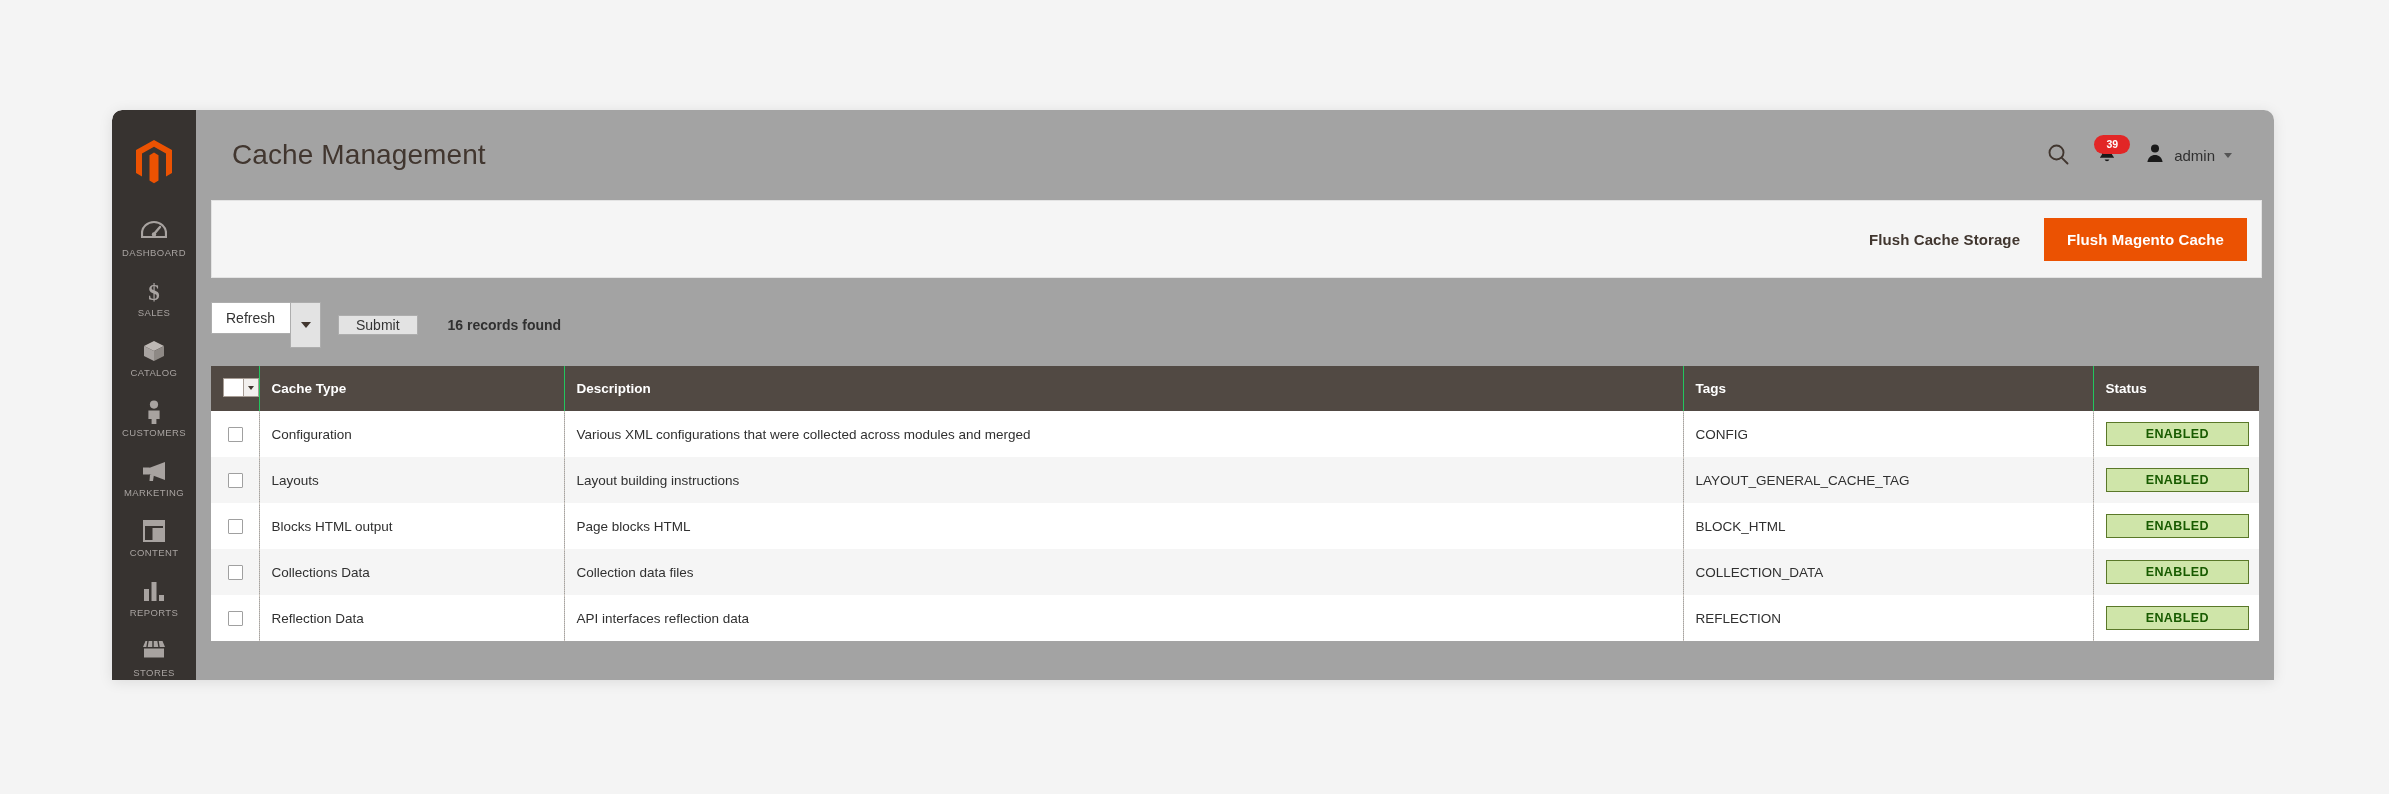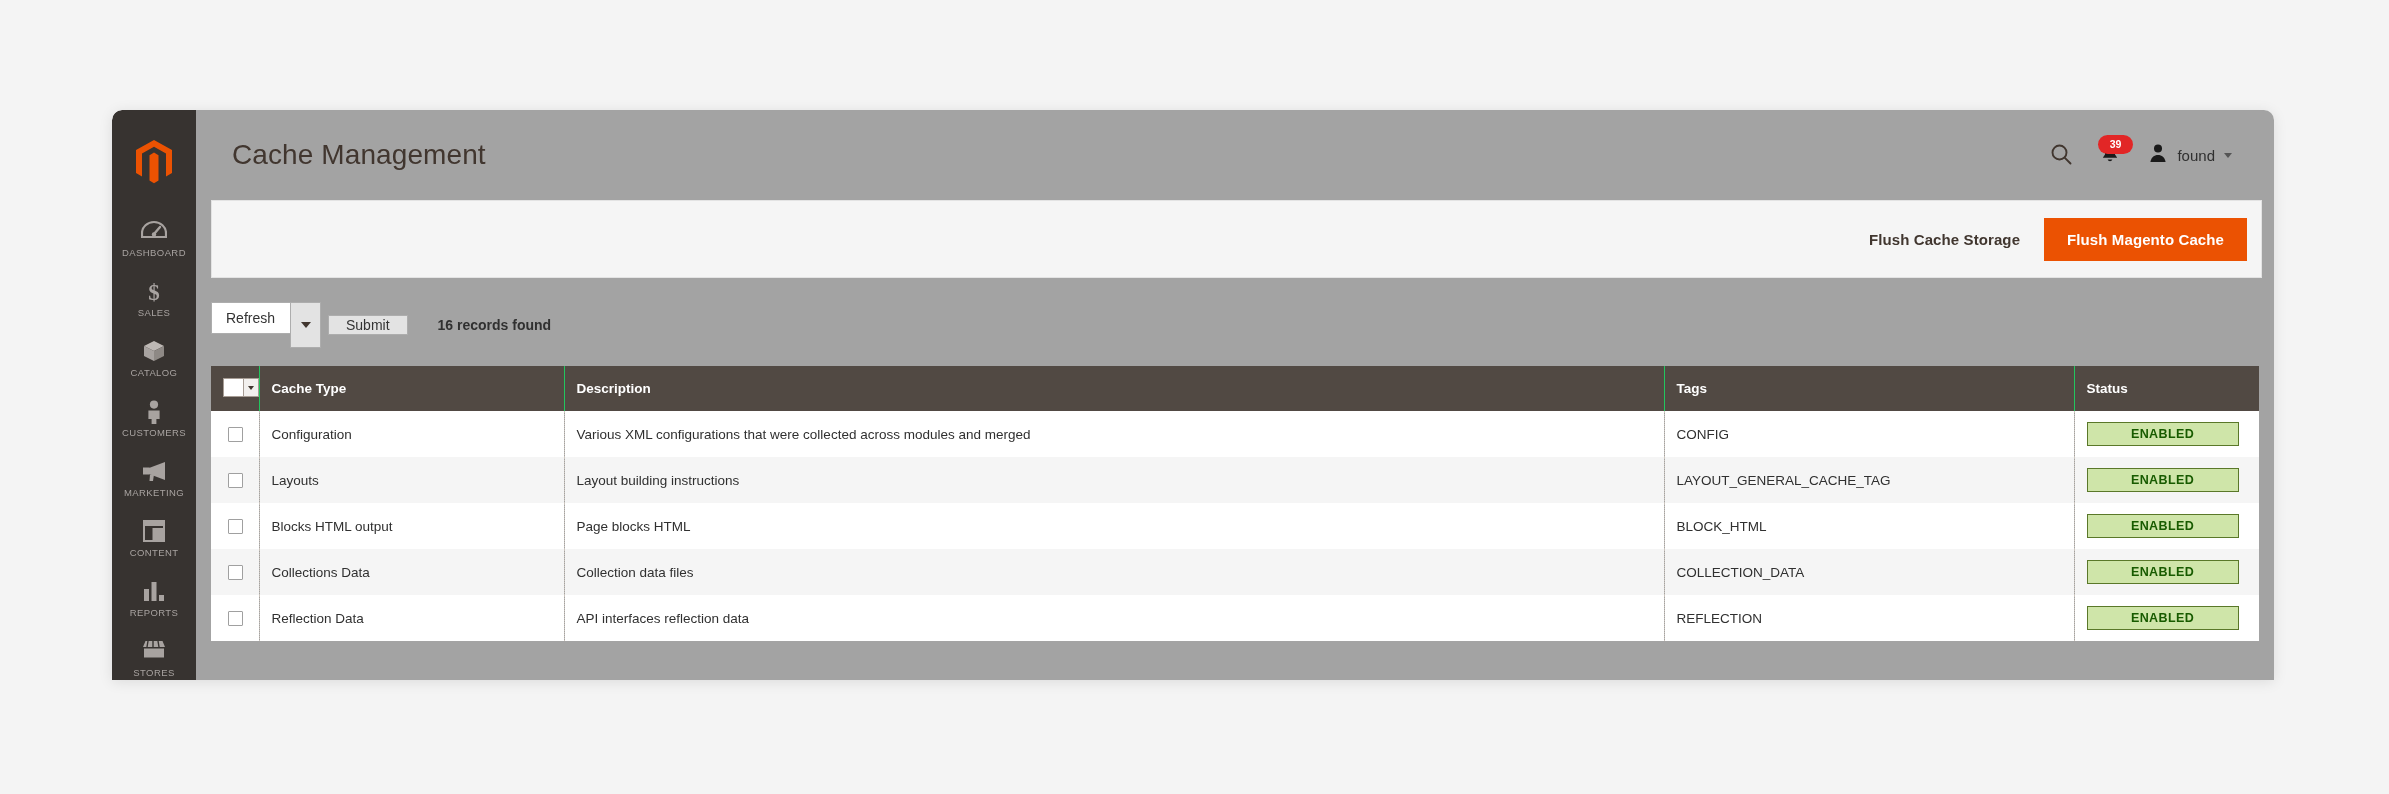--- a/index.html
+++ b/index.html
@@ -206,21 +206,21 @@
     align-items: center;
     gap: 0;
     padding: 24px 15px 18px 15px;
     flex: 0 0 auto;
   }
 
   .split-btn {
     display: inline-flex;
     align-items: stretch;
     height: 46px;
-    margin-right: 7px;
+    margin-right: 17px;
   }
 
   #refresh-select {
     appearance: none;
     -webkit-appearance: none;
     background: #ffffff;
     border: 1px solid #adadad;
     border-right: none;
     font-family: "Liberation Sans", sans-serif;
     font-size: 14px;
@@ -289,21 +289,21 @@
     height: 34px;
     border-right: 1px solid #22c55e;
     white-space: nowrap;
   }
   table.data-grid thead th:last-child { border-right: none; }
 
   th.col-check, td.col-check { width: 48px; text-align: center; padding-left: 0; padding-right: 0; }
   th.col-type,  td.col-type  { width: 305px; }
   th.col-desc,  td.col-desc  { width: auto; }
   th.col-tags,  td.col-tags  { width: 410px; }
-  th.col-status,td.col-status{ width: 185px; }
+  th.col-status,td.col-status{ width: 166px; }
 
   .massaction {
     display: inline-flex;
     align-items: stretch;
     height: 19px;
     width: 36px;
     border: 1px solid #a79d95;
     background: #ffffff;
     cursor: pointer;
   }
@@ -495,21 +495,21 @@
             <span id="notif-badge">39</span>
           </button>
 
           <div id="admin-menu">
             <span>
               <svg width="20" height="20" viewBox="0 0 20 20">
                   <circle cx="10" cy="5.6" r="4" fill="#1a1a1a"></circle>
                   <path d="M2.4 19c.7-4.6 3.8-7 7.6-7s6.9 2.4 7.6 7z" fill="#1a1a1a"></path>
                 </svg>
             </span>
-            <span id="admin-name">found</span>
+            <span id="admin-name">admin</span>
             <span class="caret-down"></span>
           </div>
 
         </div>
       </header>
 
       <div id="action-bar">
         <button id="flush-cache-storage">Flush Cache Storage</button>
         <button id="flush-magento-cache">Flush Magento Cache</button>
       </div>

